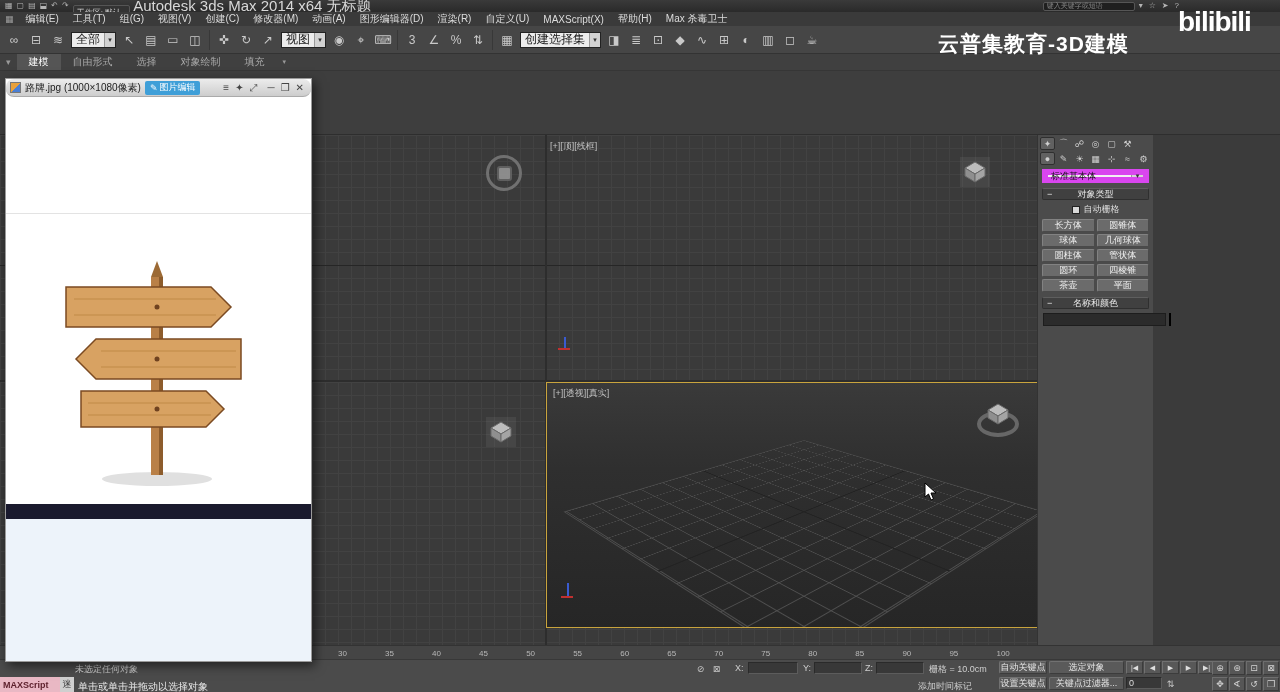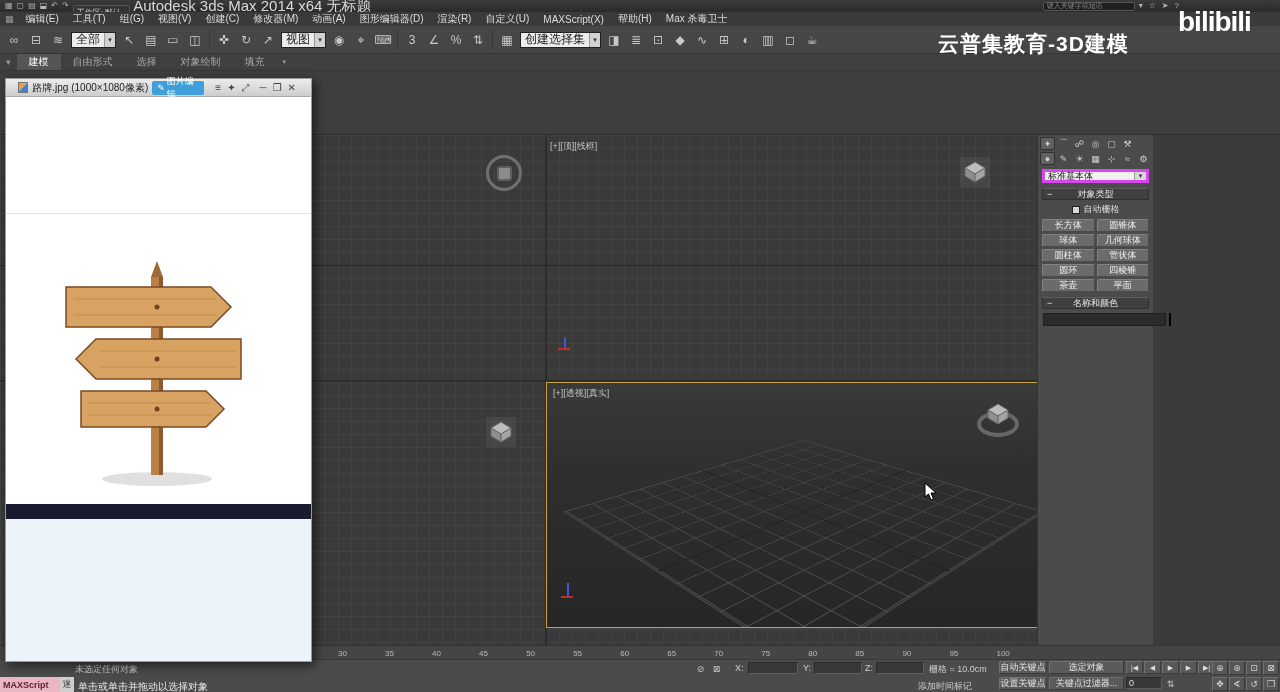--- a/index.html
+++ b/index.html
@@ -59,21 +59,21 @@
  background-size:100% 100%,100% 100%,28px 28px,28px 28px;}
 #persp-cube{position:absolute;left:428px;top:16px;width:46px;height:42px;}
 #persp-cube .ring{position:absolute;left:2px;top:12px;width:42px;height:26px;border:4px solid #6d6d6d;border-radius:50%;opacity:.9;}
 #persp-cube .cube-slot{position:absolute;left:8px;top:0;background:none;}
 
 
 #cmdpanel{left:1037px;top:135px;width:116px;height:510px;background:#4b4b4b;border-left:1px solid #333;z-index:2;font-size:9px;color:#e4e4e4;}
 #cp-tabs,#cp-subtabs{display:flex;padding:2px 2px 0;gap:1px;}
 .cp-tab{width:15px;height:13px;display:flex;align-items:center;justify-content:center;font-size:9px;color:#cfcfcf;border-radius:2px;}
 .cp-tab.active{background:#616161;border:1px solid #2f2f2f;}
-#cp-drop{margin:4px 4px 0;height:14px;background:#f2f2f2;border:3px solid #d946ef;display:flex;align-items:center;justify-content:space-between;color:#111;font-size:9px;}
+#cp-drop{margin:4px 4px 0;height:14px;background:#f2f2f2;border:6px solid #d946ef;display:flex;align-items:center;justify-content:space-between;color:#111;font-size:9px;}
 #cp-drop .lbl{padding:0 3px;white-space:nowrap;}
 #cp-drop .arr{width:12px;height:100%;background:#d6d6d6;border-left:1px solid #999;display:flex;align-items:center;justify-content:center;font-size:7px;color:#333;}
 .rollout{margin:5px 4px 0;height:12px;background:#404040;border:1px solid #2f2f2f;border-top-color:#5e5e5e;border-radius:2px;position:relative;display:flex;align-items:center;justify-content:center;color:#e8e8e8;}
 .rollout .rg{position:absolute;left:4px;top:0;}
 #autogrid-row{display:flex;align-items:center;justify-content:center;gap:4px;margin-top:3px;color:#ddd;}
 #autogrid-row .cb{width:8px;height:8px;background:#d9d9d9;border:1px solid #222;}
 #cp-objbtns{display:grid;grid-template-columns:1fr 1fr;gap:2px;margin:3px 4px 0;}
 .objbtn{height:13px;background:#6b6b6b;border:1px solid;border-color:#828282 #4a4a4a #4a4a4a #828282;border-radius:2px;font-size:9px;color:#f0f0f0;display:flex;align-items:center;justify-content:center;white-space:nowrap;overflow:hidden;}
 #name-row{display:flex;gap:3px;margin:4px 5px 0;align-items:center;}
 #name-input{flex:1;height:13px;background:#2b2b2b;border:1px solid #1d1d1d;color:#ddd;font-size:9px;padding:0 2px;}
@@ -94,21 +94,21 @@
 .sicon{position:absolute;width:13px;height:13px;font-size:9px;color:#c5c5c5;display:flex;align-items:center;justify-content:center;}
 #maxscript-box{position:absolute;left:0;top:17px;width:60px;height:15px;background:#e9b8c4;color:#5c1f2b;font-size:9px;font-weight:bold;display:flex;align-items:center;padding-left:3px;}
 #mini-box{position:absolute;left:60px;top:17px;width:14px;height:15px;background:#cfcfcf;color:#333;font-size:9px;display:flex;align-items:center;justify-content:center;}
 #playback{position:absolute;left:1126px;top:1px;display:flex;gap:1px;}
 .pbtn{width:17px;height:13px;background:#585858;border:1px solid;border-color:#717171 #3c3c3c #3c3c3c #717171;font-size:7px;color:#ddd;display:flex;align-items:center;justify-content:center;}
 #navcluster{position:absolute;left:1212px;top:1px;width:67px;height:30px;display:grid;grid-template-columns:repeat(4,1fr);gap:1px;}
 .navbtn{height:14px;background:#565656;border:1px solid;border-color:#6e6e6e #3a3a3a #3a3a3a #6e6e6e;font-size:9px;color:#d2d2d2;display:flex;align-items:center;justify-content:center;}
 
 
 #imgwin{left:5px;top:78px;width:307px;height:584px;background:#fff;border:1px solid #9a9a9a;box-shadow:3px 4px 10px rgba(0,0,0,.55);z-index:30;}
-#imgwin-titlebar{height:18px;background:linear-gradient(#ececec,#cdcdcd);display:flex;align-items:center;padding:0 12px;gap:4px;border-bottom:1px solid #aaa;}
+#imgwin-titlebar{height:18px;background:linear-gradient(#ececec,#cdcdcd);display:flex;align-items:center;padding:0 4px;gap:4px;border-bottom:1px solid #aaa;border-radius:8px;}
 #imgwin-fileicon{width:11px;height:11px;background:linear-gradient(135deg,#e8a13c 50%,#4a7fd4 50%);border:1px solid #777;}
 #imgwin-title{font-size:10px;color:#222;white-space:nowrap;}
 #imgwin-editbtn{height:14px;background:#3f9fd8;border-radius:2px;color:#fff;font-size:9px;display:flex;align-items:center;gap:2px;padding:0 5px;}
 #imgwin-spacer{flex:1;}
 .winicon{font-size:10px;color:#444;padding:0 3px;}
 #imgwin-content{position:relative;width:100%;height:564px;background:#fff;overflow:hidden;}
 #img-divider{position:absolute;left:0;top:116px;width:100%;height:1px;background:#e3e3e3;}
 #navy-band{position:absolute;left:0;top:407px;width:100%;height:15px;background:#1a1a2e;}
 #light-band{position:absolute;left:0;top:422px;width:100%;height:142px;background:#edf3fa;}
 

